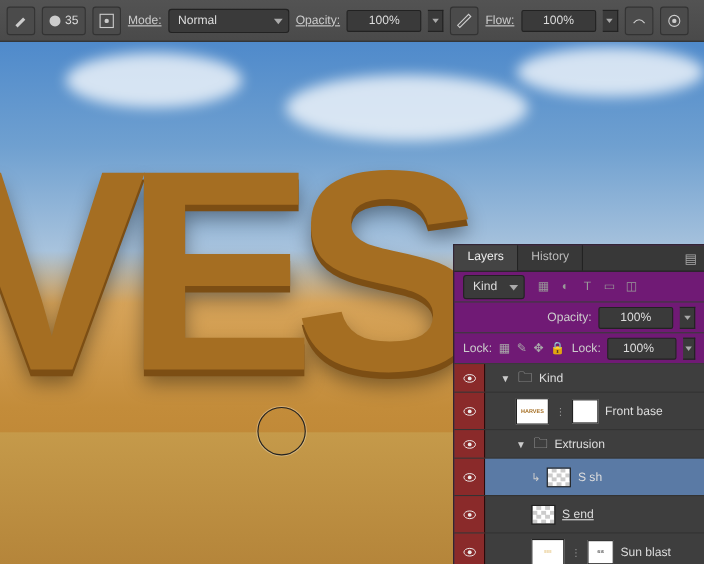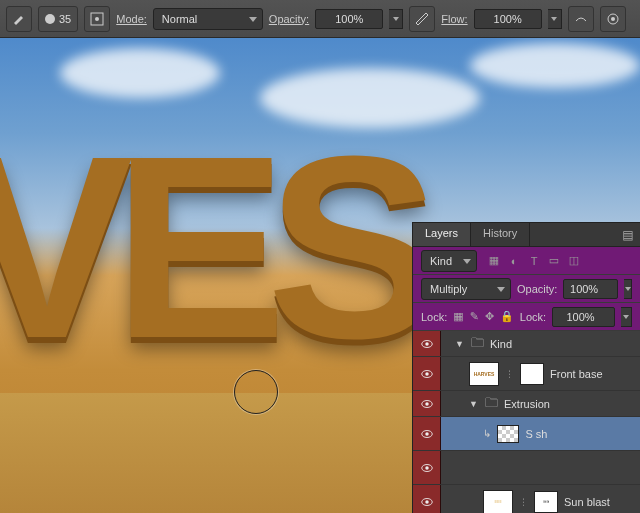--- a/index.html
+++ b/index.html
@@ -139,23 +139,20 @@
     <div class="filter-icons">
       <span>▦</span>
       <span>◐</span>
       <span>T</span>
       <span>▭</span>
       <span>◫</span>
     </div>
   </div>
 
   <div class="panel-row">
-    <div class="dropdown" style="width:90px">
-      <span>Multiply</span>
-    </div>
     <span class="row-lbl" style="margin-left:auto">Opacity:</span>
     <div class="num-field">
         <span>100%</span>
       </div>
     <div class="mini-arrow"></div>
   </div>
 
   <div class="panel-row">
     <span class="row-lbl">Lock:</span>
     <div class="lock-icons">
@@ -230,20 +227,24 @@
       </div>
     </div>
 
     <div class="layer-row">
       <div class="eye-col">
           <svg viewBox="0 0 16 16">
             <ellipse cx="8" cy="8" rx="6" ry="4" fill="none" stroke="#eee"></ellipse>
             <circle cx="8" cy="8" r="2"></circle>
           </svg>
         </div>
+      <div class="layer-body indent-3">
+        <div class="thumb checker tiny"></div>
+        <span class="layer-name underlined">S end</span>
+      </div>
     </div>
 
     <div class="layer-row">
       <div class="eye-col">
           <svg viewBox="0 0 16 16">
             <ellipse cx="8" cy="8" rx="6" ry="4" fill="none" stroke="#eee"></ellipse>
             <circle cx="8" cy="8" r="2"></circle>
           </svg>
         </div>
       <div class="layer-body indent-3">

